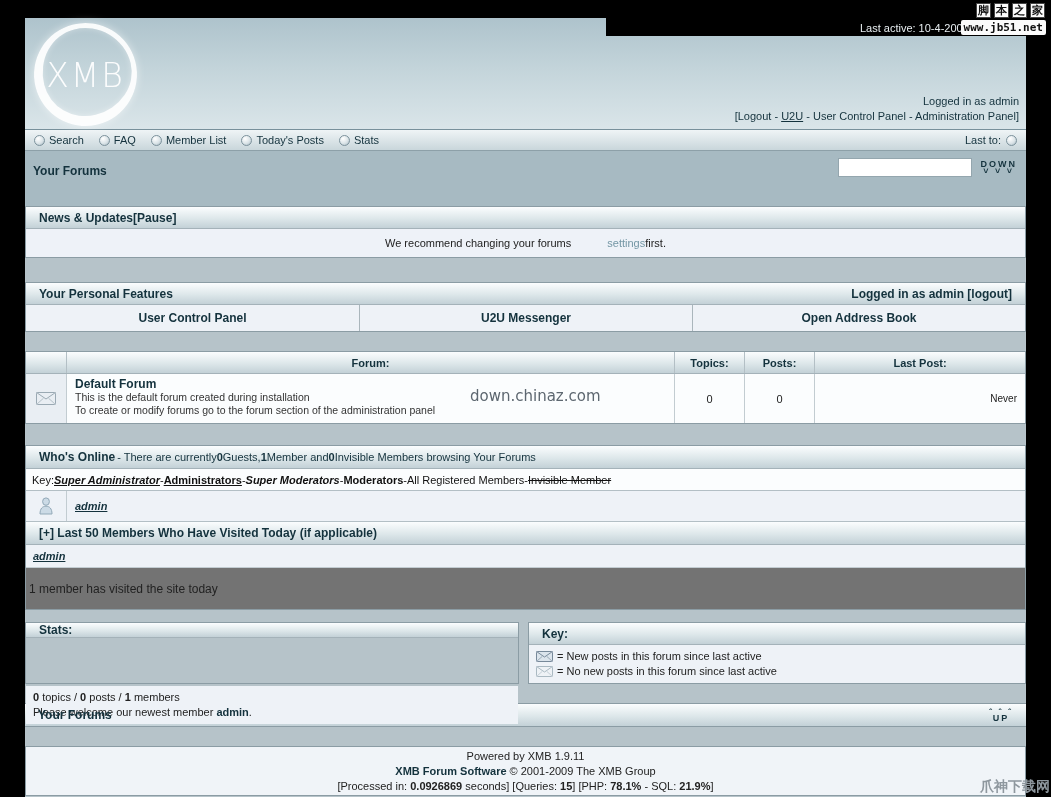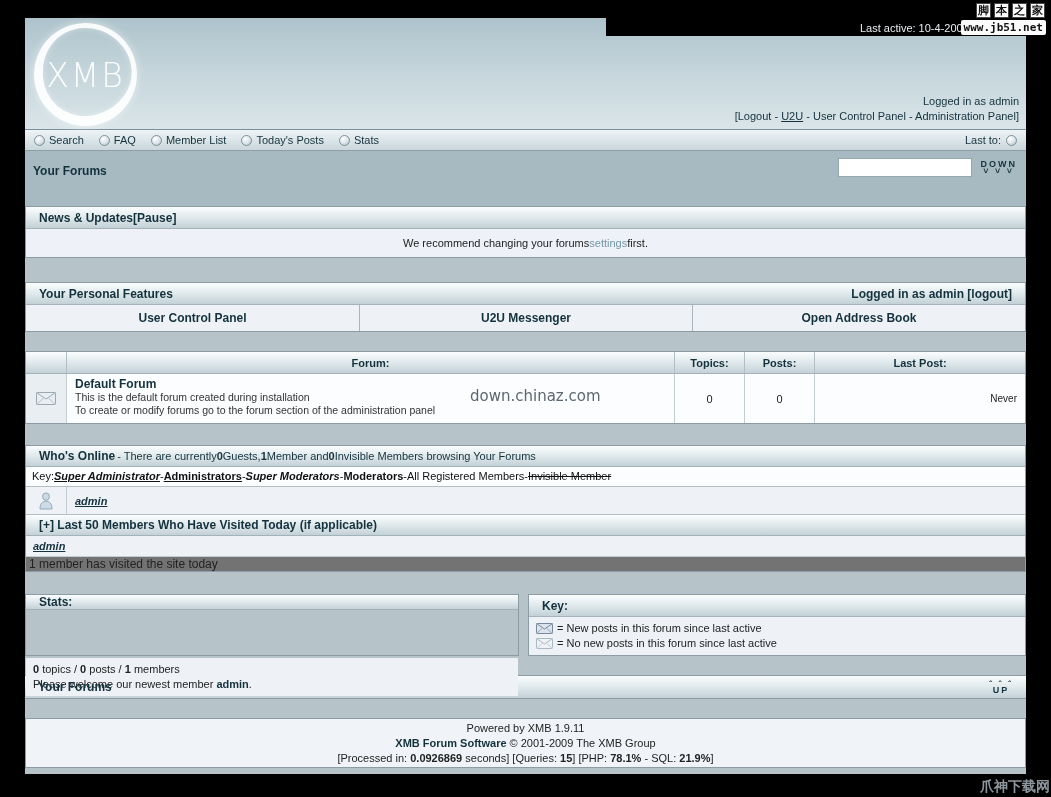--- a/index.html
+++ b/index.html
@@ -76,21 +76,21 @@
 
   
   .tbl { border:1px solid #8b9ca4; background:#b6c3c9; }
   .bar {
     height:22px; display:flex; align-items:center; padding:0 13px;
     background:linear-gradient(180deg,#fbfdfe 0%,#dde7ea 55%,#c3d1d7 100%);
     border-bottom:1px solid #a4b2b9;
     font-weight:bold; font-size:12px; color:#14323d;
   }
   .link-dark { color:#14323d; text-decoration:none; cursor:pointer; }
-  .link-light { color:#7396a4; cursor:pointer; }
+  .link-light { color:#7396a4; cursor:pointer;padding-left:36px; }
   .member-link { color:#14323d; font-weight:bold; font-style:italic; text-decoration:underline; cursor:pointer; }
 
   .news { height:52px; margin-bottom:24px; display:flex; flex-direction:column; }
   .news-row { flex:1; background:#eef2f8; display:flex; align-items:center; justify-content:center; font-size:11px; color:#222; }
 
   .personal { height:50px; margin-bottom:19px; display:flex; flex-direction:column; }
   .personal .bar { justify-content:space-between; }
   .p-row { flex:1; display:grid; grid-template-columns:1fr 1fr 1fr; background:#eef2f7; }
   .p-cell { display:flex; align-items:center; justify-content:center; font-weight:bold; font-size:12px; color:#14323d; cursor:pointer; }
   .p-cell + .p-cell { border-left:1px solid #aab6bc; }
@@ -105,21 +105,21 @@
   .f-head > div + div { border-left:1px solid #b3bfc5; }
   .f-row { flex:1; display:grid; grid-template-columns:40px 1fr 70px 70px 211px; background:#fbfdfe; }
   .f-row > div + div { border-left:1px solid #c2ccd1; }
   .f-icon-cell { background:#e9eef3; display:flex; align-items:center; justify-content:center; }
   .f-forum-cell { padding:4px 8px; line-height:13px; }
   .f-name { font-weight:bold; font-size:12px; color:#14323d; cursor:pointer; }
   .f-desc { font-size:10.5px; color:#333; }
   .f-num { display:flex; align-items:center; justify-content:center; font-size:11px; }
   .f-last { display:flex; align-items:center; justify-content:flex-end; padding-right:8px; font-size:10px; }
 
-  .wo { height:127px; margin-bottom:22px; display:flex; flex-direction:column; }
+  .wo { height:165px; margin-bottom:12px; display:flex; flex-direction:column; }
   .wo-bar { height:23px; font-weight:normal; font-size:11px; }
   .wo-title { font-weight:bold; font-size:12px; margin-right:2px; cursor:pointer; }
   .key-row { height:22px; background:#fbfdfe; display:flex; align-items:center; padding:0 6px; font-size:11px; color:#111; border-bottom:1px solid #b3bfc5; }
   .k0 { font-weight:bold; font-style:italic; text-decoration:underline; }
   .k1 { font-weight:bold; text-decoration:underline; }
   .k2 { font-weight:bold; font-style:italic; }
   .k3 { font-weight:bold; }
   .k5 { text-decoration:line-through; }
   .member-row { height:31px; display:grid; grid-template-columns:40px 1fr; background:#eef2f7; border-bottom:1px solid #b3bfc5; }
   .m-icon-cell { display:flex; align-items:center; justify-content:center; }

